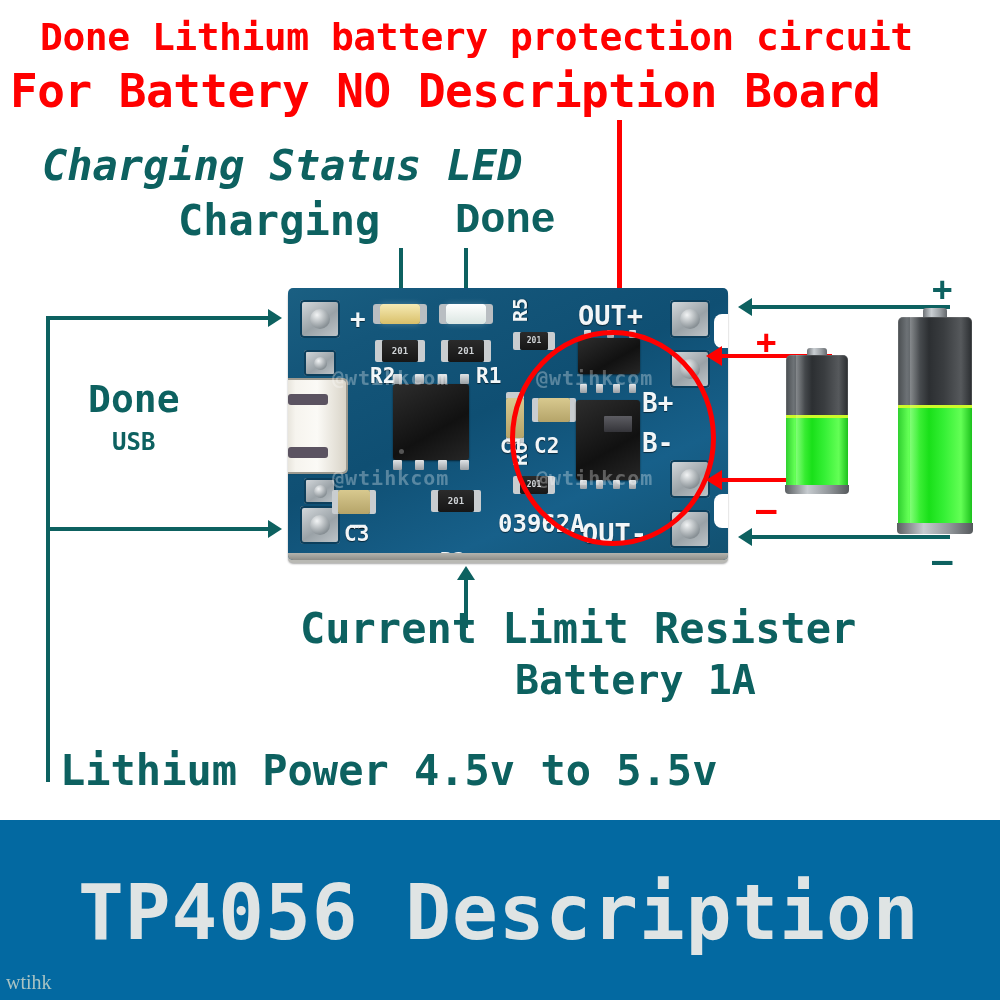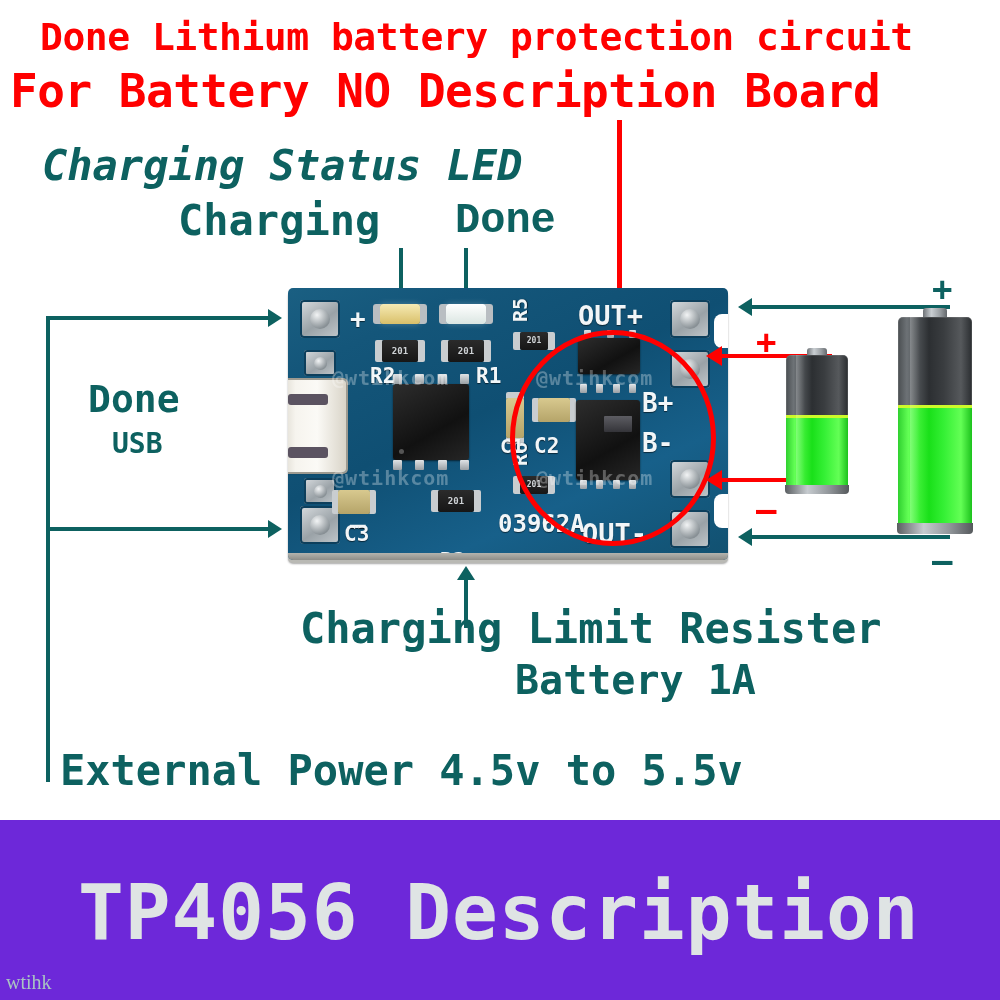--- a/index.html
+++ b/index.html
@@ -18,21 +18,21 @@
   }
   #title-line1{left:40px;top:18px;font-size:38px;}
   #title-line2{left:10px;top:68px;font-size:46px;}
 
   
   .teal{color:#0d6160;font-weight:bold;white-space:nowrap;line-height:1;}
   #lbl-status{left:42px;top:145px;font-size:42px;font-style:italic;}
   #lbl-charging{left:178px;top:200px;font-size:42px;}
   #lbl-done{left:455px;top:200px;font-size:42px;font-family:Liberation Mono, monospace;}
   #lbl-micro{left:88px;top:380px;font-size:38px;}
-  #lbl-usb{left:112px;top:430px;font-size:28px;}
+  #lbl-usb{left:112px;top:430px;font-size:24px;}
   #lbl-climit{left:300px;top:608px;font-size:42px;}
   #lbl-default{left:515px;top:660px;font-size:40px;}
   #lbl-extpower{left:60px;top:750px;font-size:42px;}
 
   
   #pcb-wrap{left:288px;top:288px;width:442px;height:280px;}
   #pcb{
     position:absolute;left:0;top:0;width:440px;height:272px;
     background:
       linear-gradient(155deg,#1a5f82 0%,#14567a 18%,#0f4f73 45%,#17608a 72%,#11506f 100%);
@@ -149,21 +149,21 @@
     position:absolute;top:0;bottom:0;left:16%;width:14%;
     background:linear-gradient(90deg,rgba(255,255,255,.22),rgba(255,255,255,0));
   }
 
   .sign{position:absolute;font-weight:bold;line-height:1;}
   .sign-teal{color:#0d6160;}
   .sign-red{color:#ff0000;}
 
   
   #footer{
-    left:0;top:820px;width:1000px;height:180px;background:#6d28d9;
+    left:0;top:820px;width:1000px;height:180px;background:#0369a1;
   }
   #footer-title{
     position:absolute;left:78px;top:48px;font-size:76px;font-weight:bold;
     color:#dfe4e4;white-space:nowrap;letter-spacing:1px;
   }
   #footer-wm{
     position:absolute;left:6px;bottom:6px;font-size:20px;color:#a9c3c3;
     font-family:"Liberation Serif",serif;
   }
 </style>
@@ -171,23 +171,23 @@
 <body>
 
 <div class="abs title-red nosel" id="title-line1">Done Lithium battery protection circuit</div>
 <div class="abs title-red nosel" id="title-line2">For Battery NO Description Board</div>
 
 <div class="abs teal nosel" id="lbl-status">Charging Status LED</div>
 <div class="abs teal nosel" id="lbl-charging">Charging</div>
 <div class="abs teal nosel" id="lbl-done">Done</div>
 <div class="abs teal nosel" id="lbl-micro">Done</div>
 <div class="abs teal nosel" id="lbl-usb">USB</div>
-<div class="abs teal nosel" id="lbl-climit">Charging Limit Resister</div>
+<div class="abs teal nosel" id="lbl-climit">Current Limit Resister</div>
 <div class="abs teal nosel" id="lbl-default">Battery 1A</div>
-<div class="abs teal nosel" id="lbl-extpower">External Power 4.5v to 5.5v</div>
+<div class="abs teal nosel" id="lbl-extpower">Lithium Power 4.5v to 5.5v</div>
 
 <div class="ln abs" style="left:399px;top:248px;width:4px;height:50px;"></div>
 <div class="arrowhead ah-down abs" style="left:392px;top:296px;"></div>
 
 <div class="ln abs" style="left:464px;top:248px;width:4px;height:50px;"></div>
 <div class="arrowhead ah-down abs" style="left:457px;top:296px;"></div>
 
 <div class="ln-red abs" style="left:617px;top:120px;width:5px;height:188px;"></div>
 <div class="arrowhead ah-down-red abs" style="left:609px;top:303px;"></div>
 

